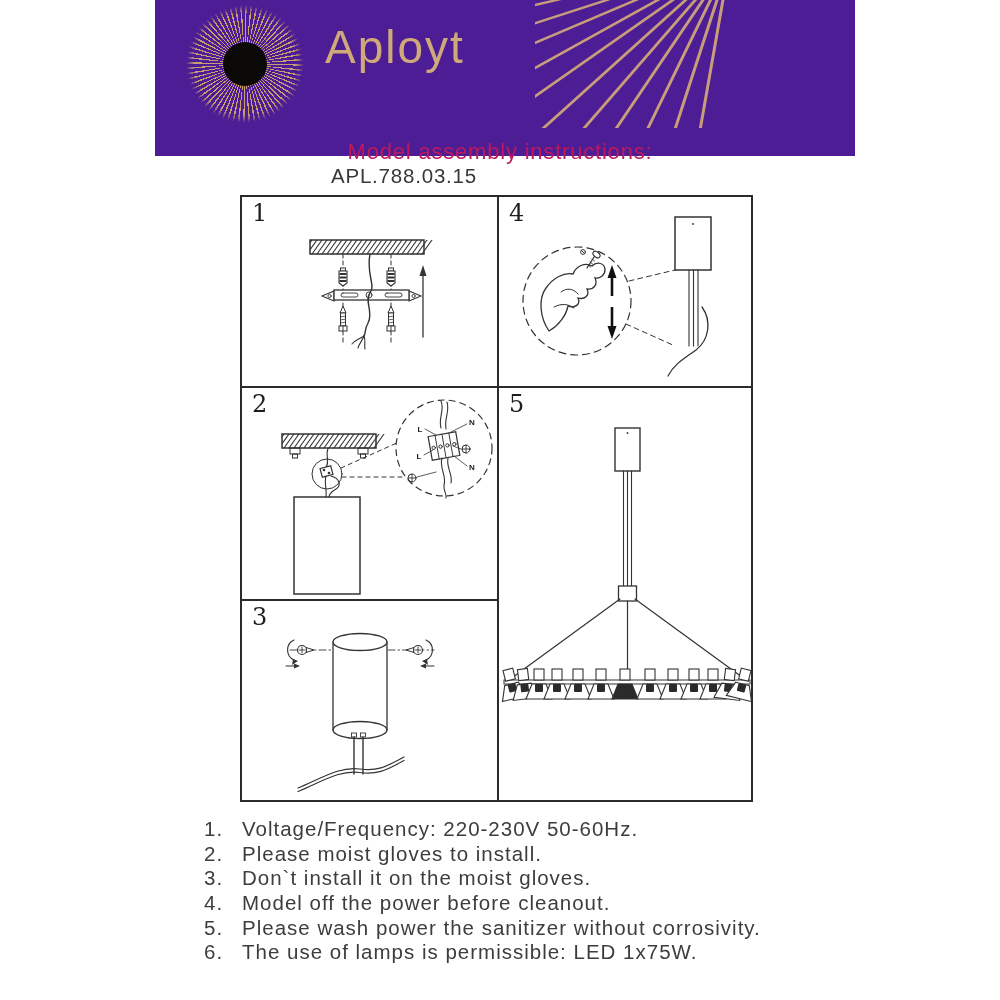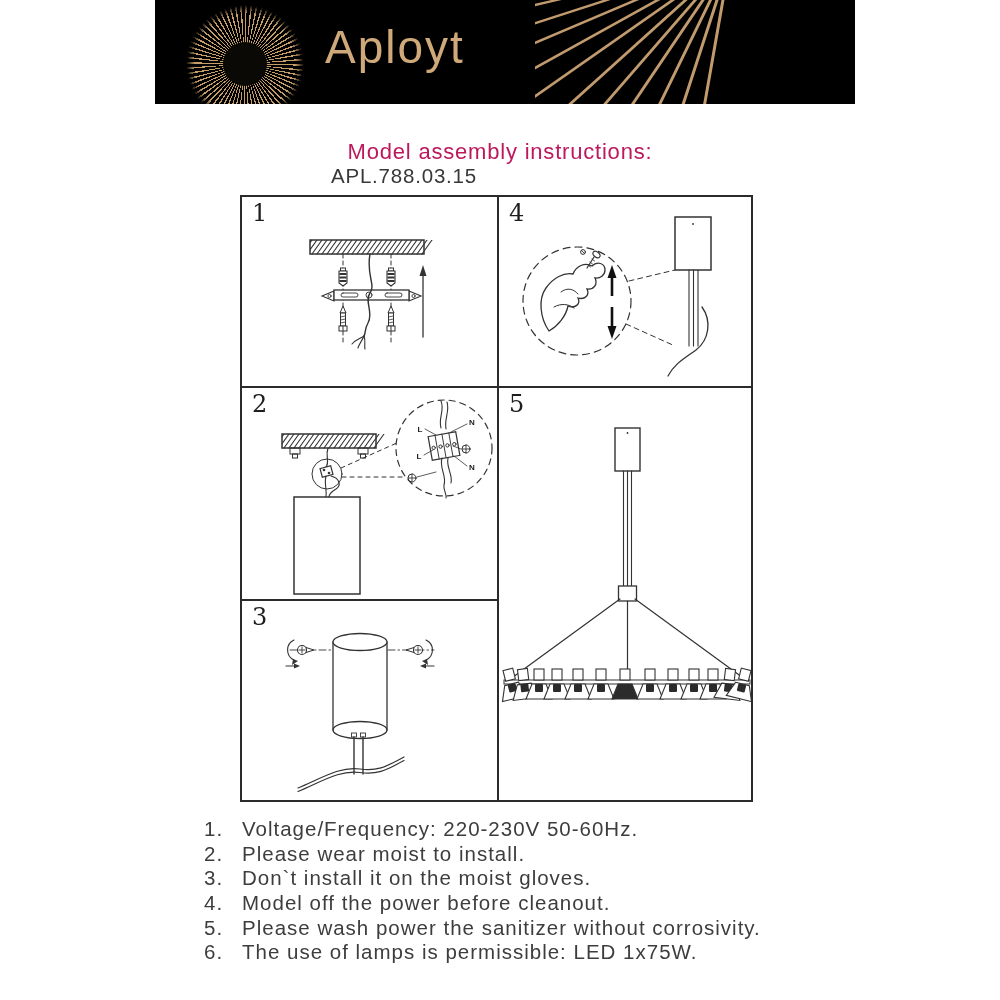--- a/index.html
+++ b/index.html
@@ -1,19 +1,19 @@
 <!DOCTYPE html>
 <html><head>
 <meta charset="utf-8">
 <style>
   html,body{margin:0;padding:0;background:#ffffff;}
   .page{position:relative;width:1000px;height:1000px;background:#fff;overflow:hidden;
         font-family:"Liberation Sans",sans-serif;}
   
-  .banner{position:absolute;left:155px;top:0;width:700px;height:104px;background:#000000;overflow:hidden;}
+  .banner{position:absolute;left:155px;top:0;width:700px;height:156px;background:#4c1d95;overflow:hidden;}
   .sunburst{position:absolute;left:30px;top:4px;width:120px;height:120px;border-radius:50%;
       background:repeating-conic-gradient(rgba(208,166,108,.95) 0deg 1.7deg, rgba(11,9,6,0) 1.7deg 5.3deg);
       -webkit-mask-image:radial-gradient(circle,#000 0 50px,transparent 59px);
       mask-image:radial-gradient(circle,#000 0 50px,transparent 59px);}
   .sunburst-core{position:absolute;left:50%;top:50%;width:44px;height:44px;margin:-22px 0 0 -22px;
       background:#0b0906;border-radius:50%;}
   .wordmark{position:absolute;left:170px;top:20px;font-size:46px;font-weight:300;color:#cfa979;
       letter-spacing:2px;}
   .rays{position:absolute;right:0;top:0;}
   
@@ -387,21 +387,21 @@
     </div>
   </div>
 
   <div class="list">
     <div class="list-row">
       <span class="list-num">1.</span>
       <span class="list-text">Voltage/Frequency: 220-230V 50-60Hz.</span>
     </div>
     <div class="list-row">
       <span class="list-num">2.</span>
-      <span class="list-text">Please wear moist to install.</span>
+      <span class="list-text">Please moist gloves to install.</span>
     </div>
     <div class="list-row">
       <span class="list-num">3.</span>
       <span class="list-text">Don`t install it on the moist gloves.</span>
     </div>
     <div class="list-row">
       <span class="list-num">4.</span>
       <span class="list-text">Model off the power before cleanout.</span>
     </div>
     <div class="list-row">

